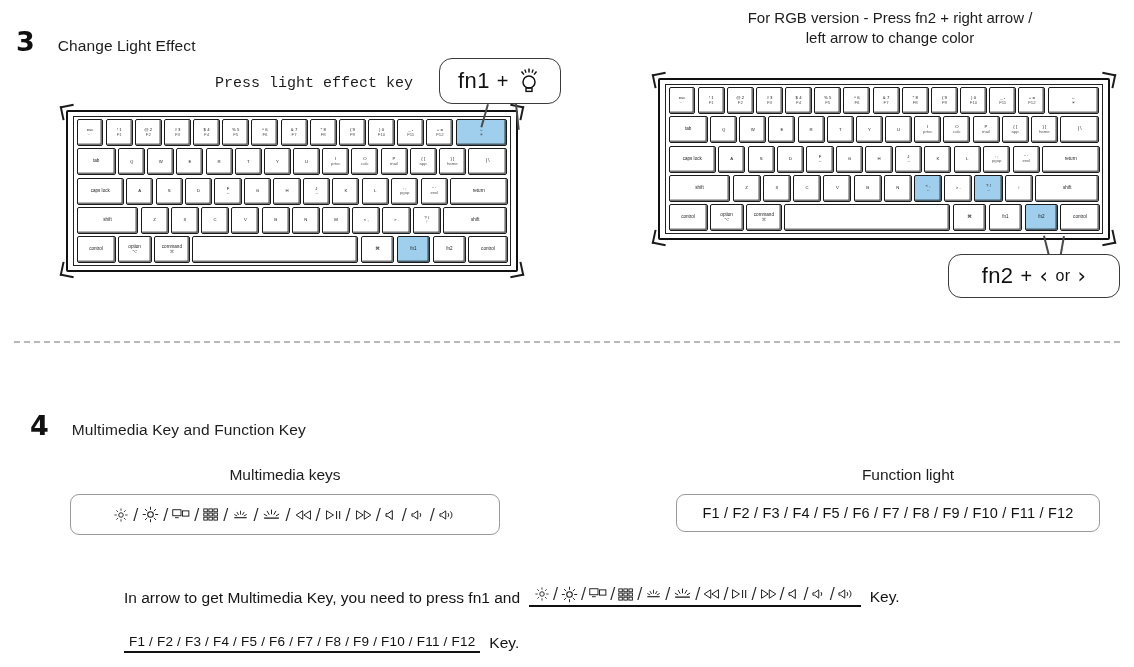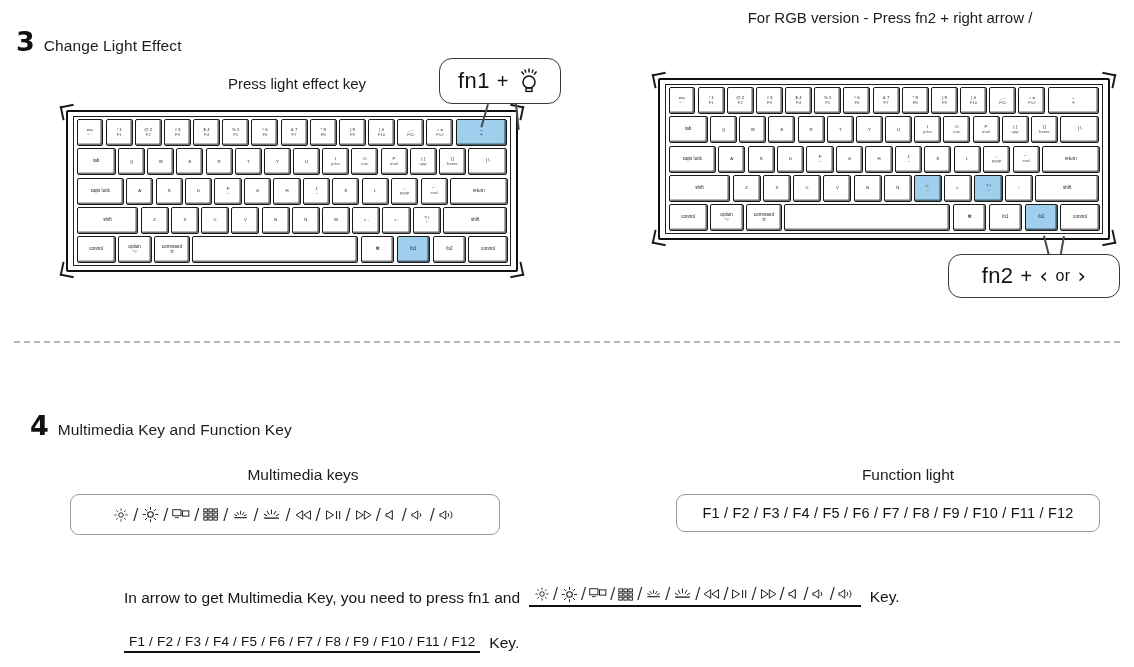--- a/index.html
+++ b/index.html
@@ -15,33 +15,33 @@
     overflow: hidden;
   }
 
   
   .step-head { position: absolute; display: flex; align-items: baseline; gap: 9px; }
   .step-num {
     font-family: "DejaVu Sans", sans-serif;
     font-size: 27px; font-weight: 700; line-height: 1;
     color: #111;
   }
-  .step-title { font-size: 15.5px; color: #1d1d1d; letter-spacing: .1px; }
+  .step-title { font-size: 15.5px; color: #1d1d1d; letter-spacing: .1px; margin-left: 14px; }
 
   #step3-head { left: 16px; top: 28px; }
   #step4-head { left: 30px; top: 412px; }
 
   
   .caption { position: absolute; font-size: 15px; color: #1c1c1c; text-align: center; }
-  #press-light-caption { left: 187px; top: 75px; width: 220px; }
+  #press-light-caption { left: 204px; top: 75px; width: 220px; font-family: Liberation Mono, monospace; }
   #rgb-note {
     left: 680px; top: 8px; width: 420px; line-height: 1.32;
     font-size: 15px; text-align: center;
   }
-  #mm-caption { left: 173px; top: 466px; width: 260px; font-size: 15.5px; }
+  #mm-caption { left: 155px; top: 466px; width: 260px; font-size: 15.5px; }
   #fn-caption { left: 778px; top: 466px; width: 260px; font-size: 15.5px; }
 
   
   .callout {
     position: absolute;
     border: 1.6px solid #3a3a3a;
     border-radius: 13px;
     background: #fff;
     display: flex; align-items: center; justify-content: center;
     gap: 7px;
@@ -156,20 +156,21 @@
 
 <div class="step-head" id="step3-head">
   <span class="step-num">3</span>
   <span class="step-title">Change Light Effect</span>
 </div>
 
 <div class="caption" id="press-light-caption">Press light effect key</div>
 
 <div class="caption" id="rgb-note">
   <div>For RGB version - Press fn2 + right arrow /</div>
+  <div>left arrow to change color</div>
 </div>
 
 <div class="callout" id="callout-fn1">
   <span class="lead">fn1</span>
   <span class="plus">+</span>
   <span class="bulb">
     <svg width="26" height="28" viewBox="0 0 26 28">
       <circle cx="13" cy="15" r="6" fill="none" stroke="#111" stroke-width="1.5"></circle>
       <rect x="10" y="21" width="6" height="3.4" fill="none" stroke="#111" stroke-width="1.4"></rect>
       <line x1="13" y1="1.5" x2="13" y2="5.5" stroke="#111" stroke-width="1.5"></line>

